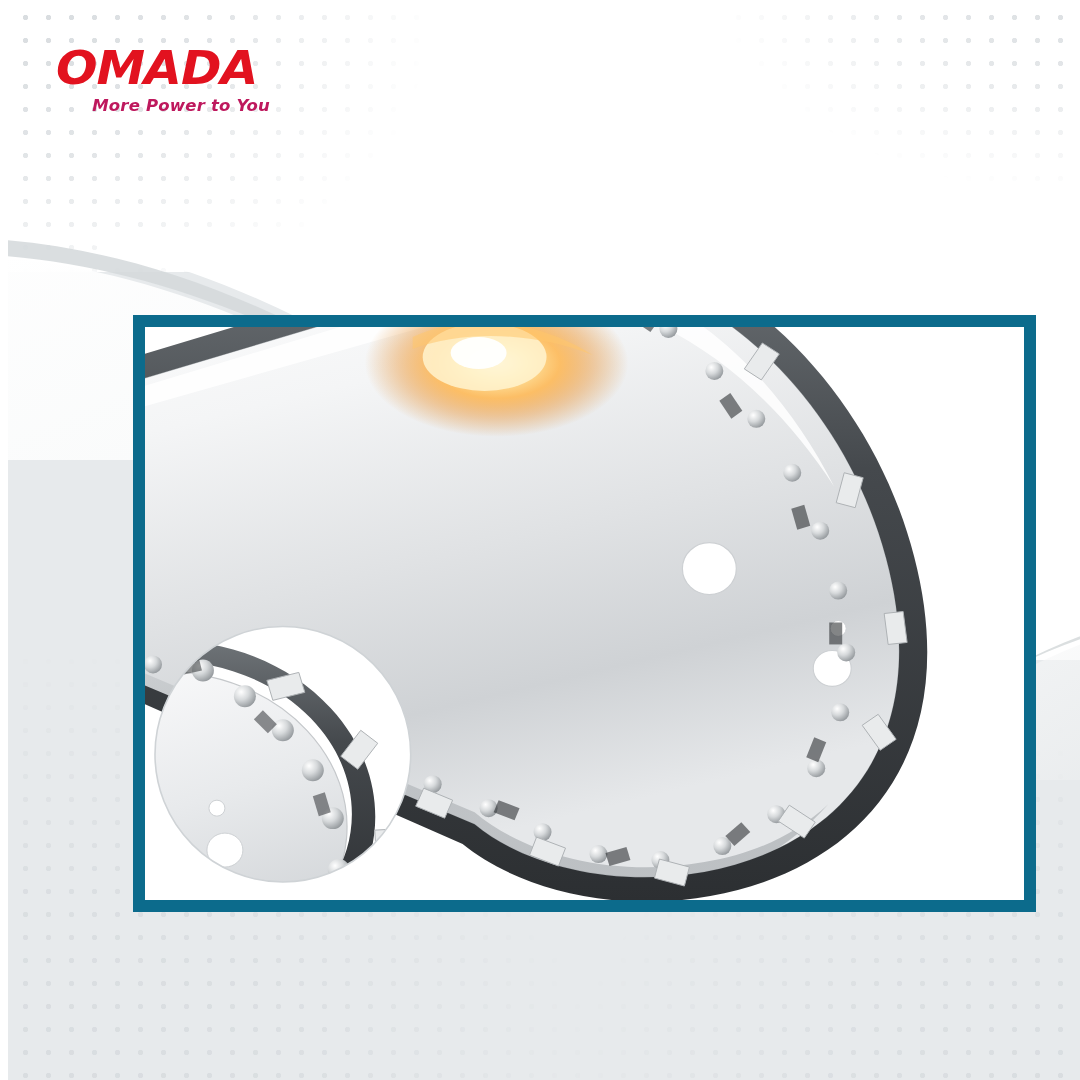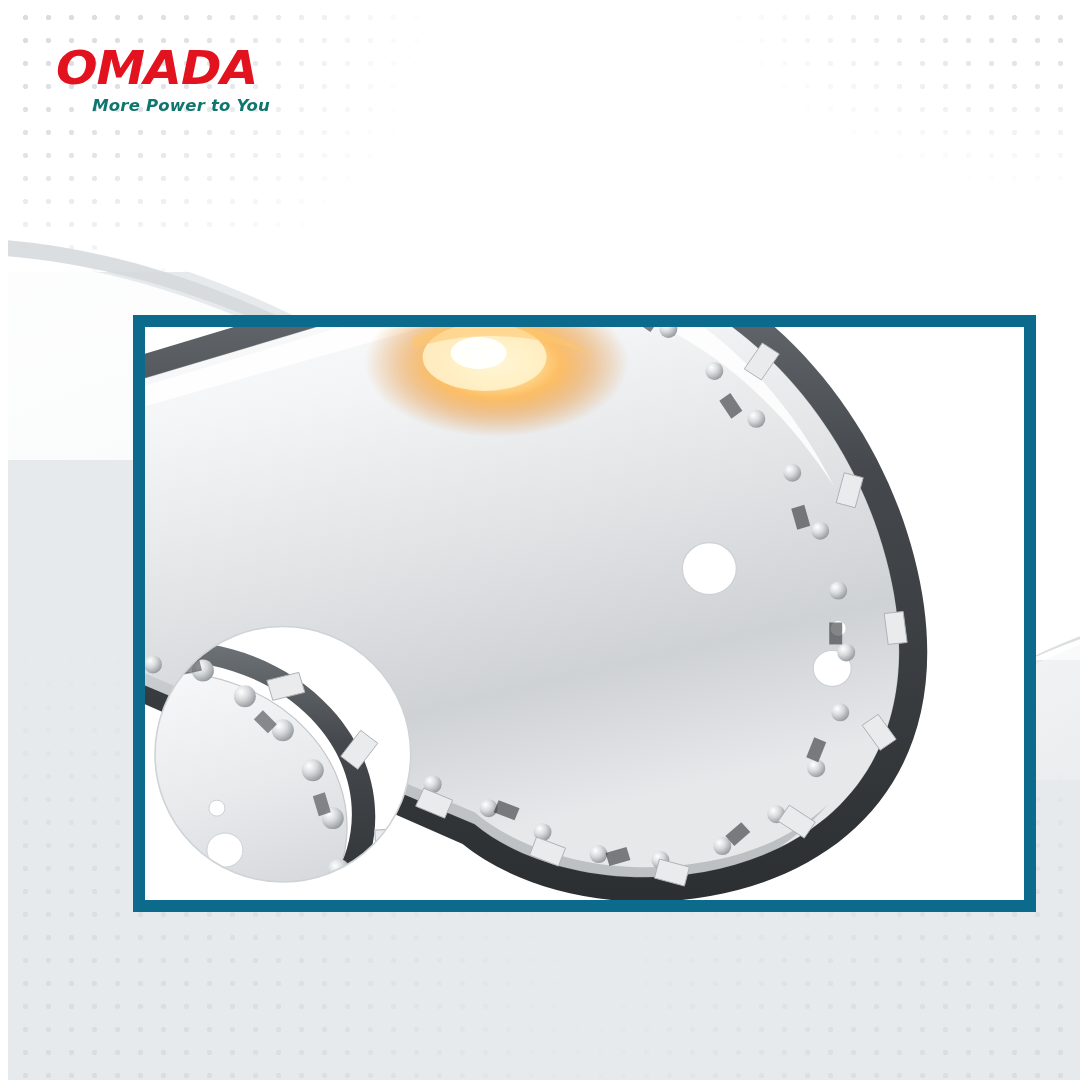--- a/index.html
+++ b/index.html
@@ -77,21 +77,21 @@
     line-height:1;
     transform:scaleX(1.04);
     transform-origin:left center;
     white-space:nowrap;
   }
   .logo-tag{
     font-family:"DejaVu Sans", sans-serif;
     font-weight:bold;
     font-style:italic;
     font-size:16.5px;
-    color:#0f766e;
+    color:#be185d;
     line-height:1;
     margin-top:7px;
     text-align:right;
     width:214px;
     letter-spacing:.2px;
     white-space:nowrap;
   }
 
   
   .headline{

